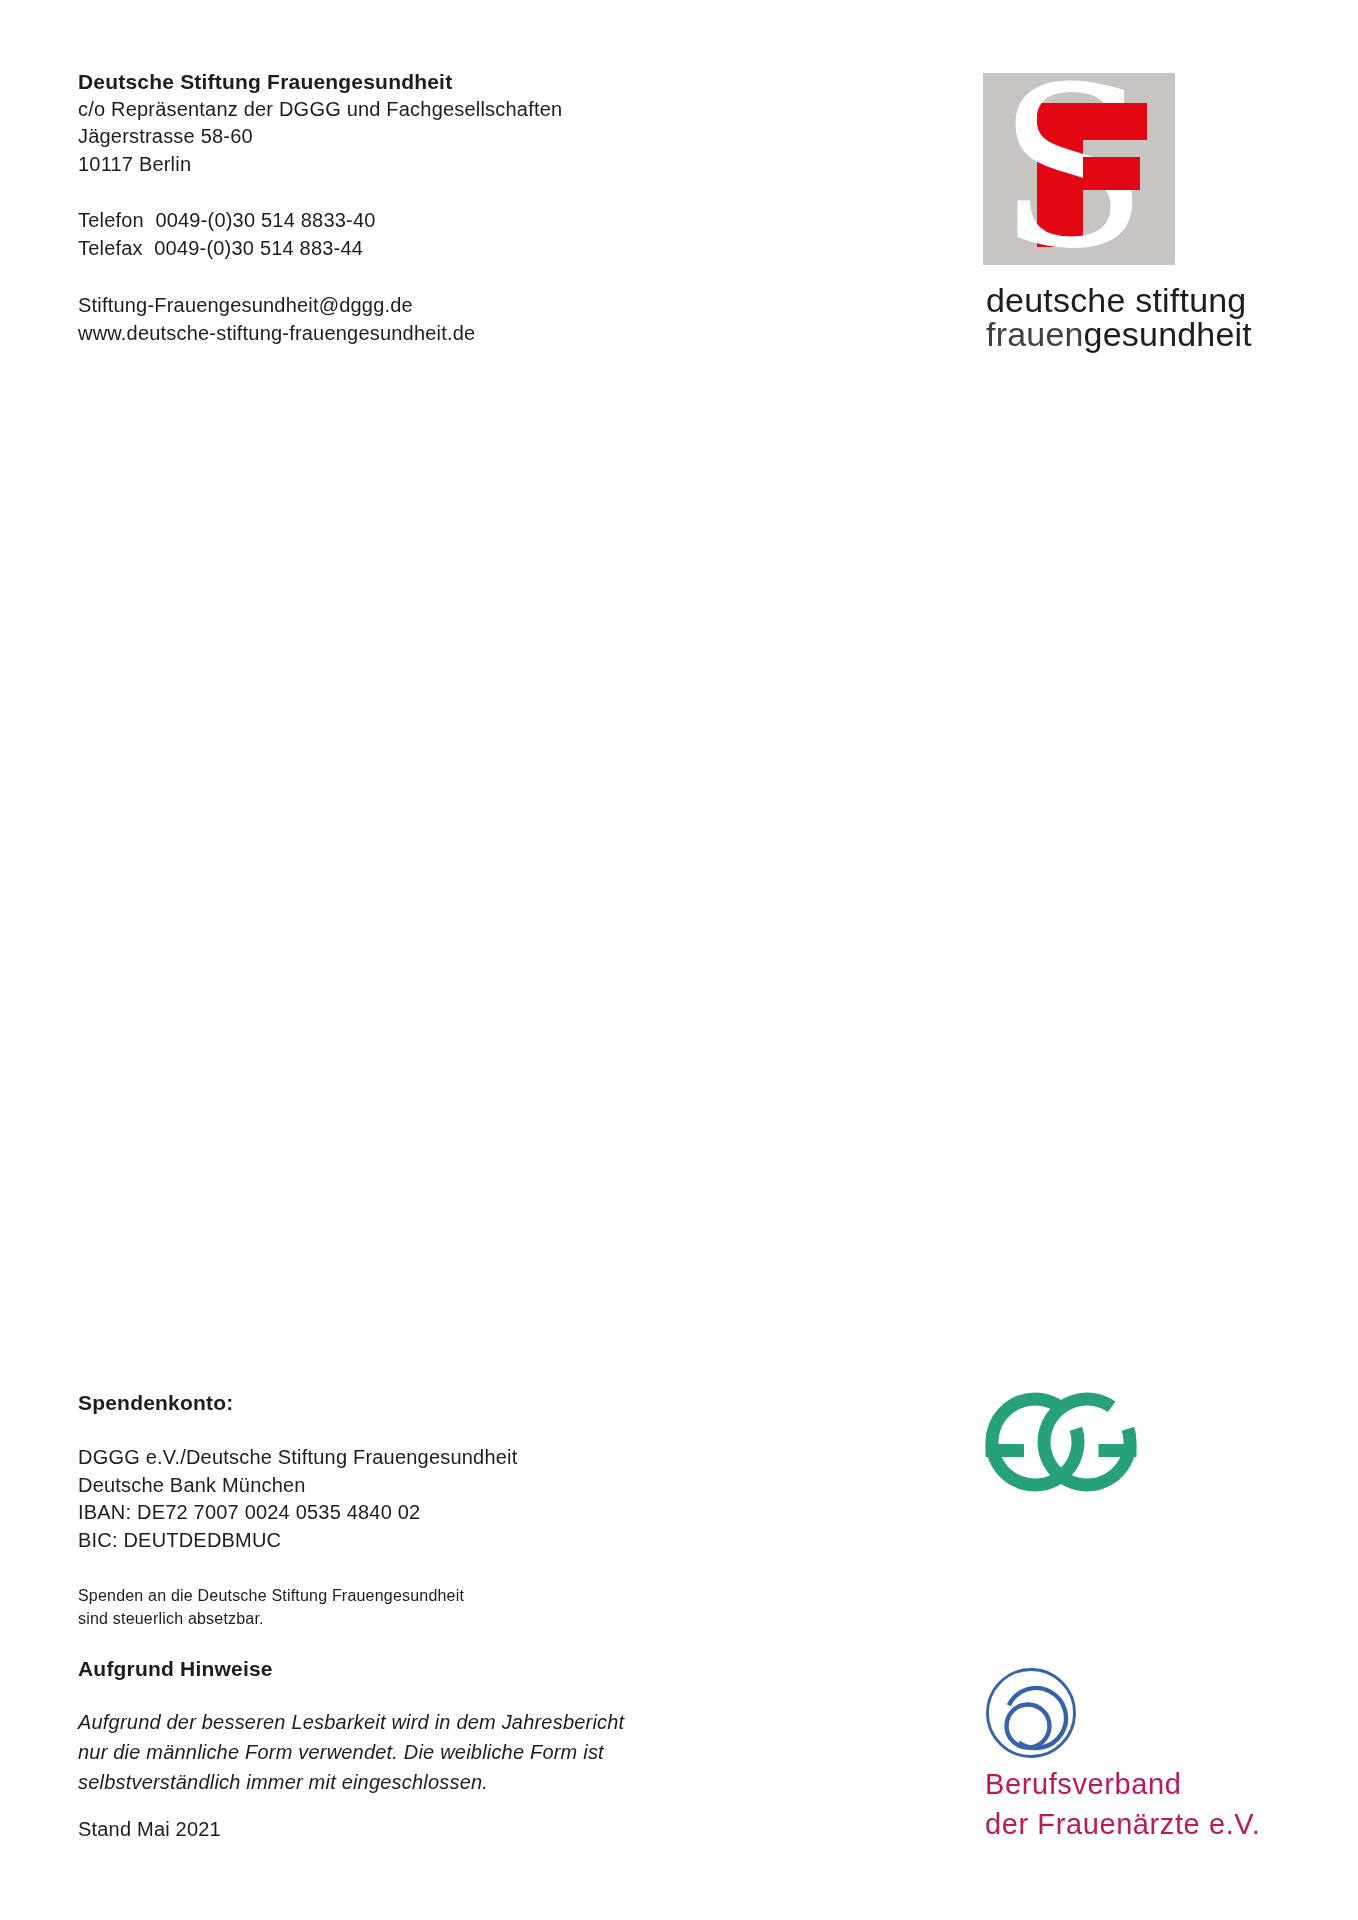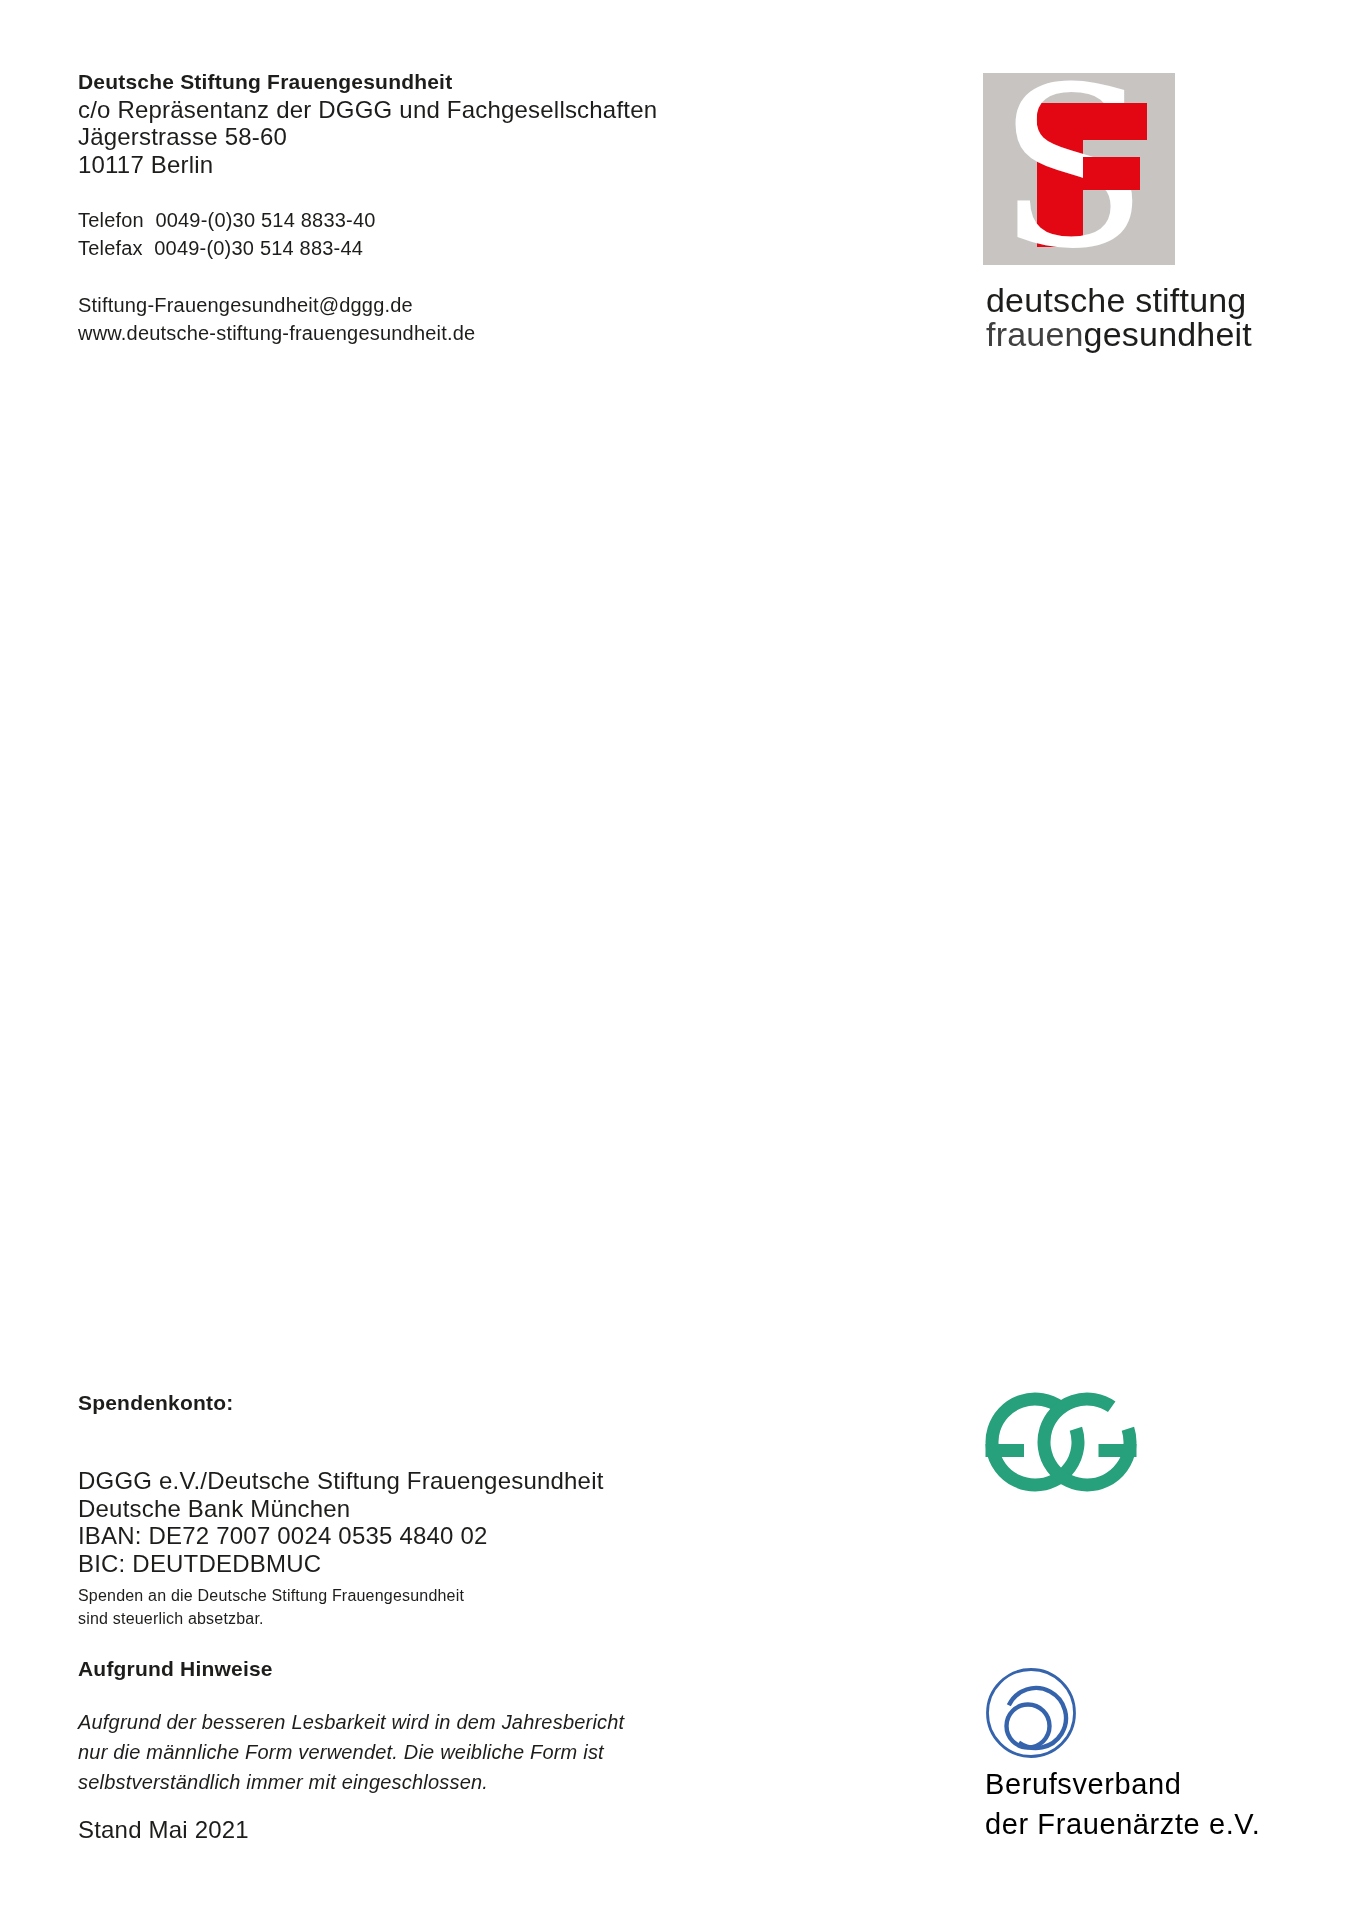--- a/index.html
+++ b/index.html
@@ -19,21 +19,21 @@
   }
   .abs { position: absolute; }
 
   .org-name {
     font-size: 21px;
     font-weight: 700;
     line-height: 27.5px;
     letter-spacing: 0.2px;
   }
   .body-line {
-    font-size: 24px;
+    font-size: 20px;
     font-weight: 400;
     line-height: 27.5px;
     letter-spacing: 0.2px;
     white-space: pre-wrap;
   }
   .contact-line {
     font-size: 20px;
     font-weight: 400;
     line-height: 28px;
     letter-spacing: 0.2px;
@@ -71,21 +71,21 @@
     font-size: 22px;
     font-weight: 400;
     line-height: 27.5px;
     letter-spacing: 0.5px;
   }
   .bvf-caption {
     font-size: 29px;
     font-weight: 300;
     line-height: 40px;
     letter-spacing: 0.6px;
-    color: #000000;
+    color: #be185d;
   }
 </style>
 </head>
 <body>
 
 <div class="page">
 
   <div class="abs" style="left:78px; top:68px;">
     <div class="org-name">Deutsche Stiftung Frauengesundheit</div>
     <div class="body-line">c/o Repräsentanz der DGGG und Fachgesellschaften</div>
@@ -116,21 +116,21 @@
     </svg>
   </div>
 
   <div class="abs wordmark" style="left:986px; top:283px;">
     <div>deutsche stiftung</div>
     <div><span class="accent">frauen</span><span>gesundheit</span></div>
   </div>
 
   <div class="abs section-heading" style="left:78px; top:1390px;">Spendenkonto:</div>
 
-  <div class="abs" style="left:78px; top:1444px;margin-top:23px;">
+  <div class="abs" style="left:78px; top:1444px;">
     <div class="body-line">DGGG e.V./Deutsche Stiftung Frauengesundheit</div>
     <div class="body-line">Deutsche Bank München</div>
     <div class="body-line">IBAN: DE72 7007 0024 0535 4840 02</div>
     <div class="body-line">BIC: DEUTDEDBMUC</div>
   </div>
 
   <div class="abs" style="left:78px; top:1585px;">
     <div class="small-line">Spenden an die Deutsche Stiftung Frauengesundheit</div>
     <div class="small-line">sind steuerlich absetzbar.</div>
   </div>

